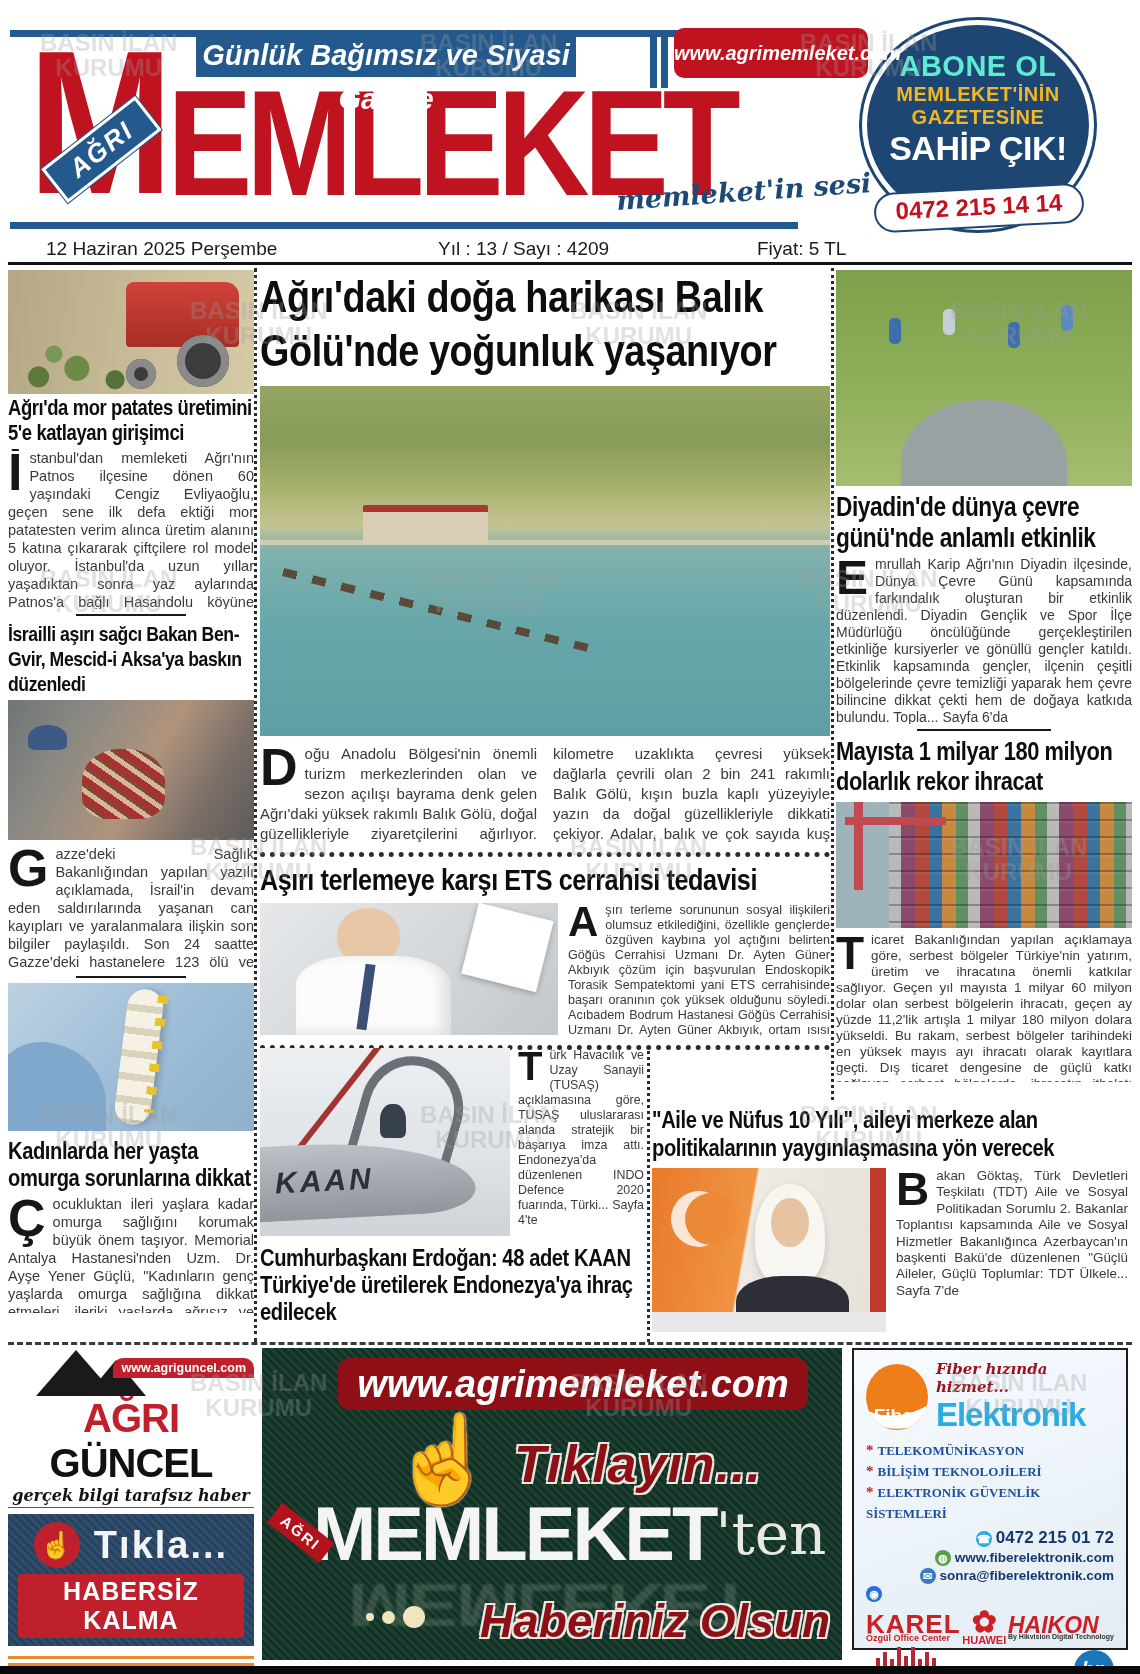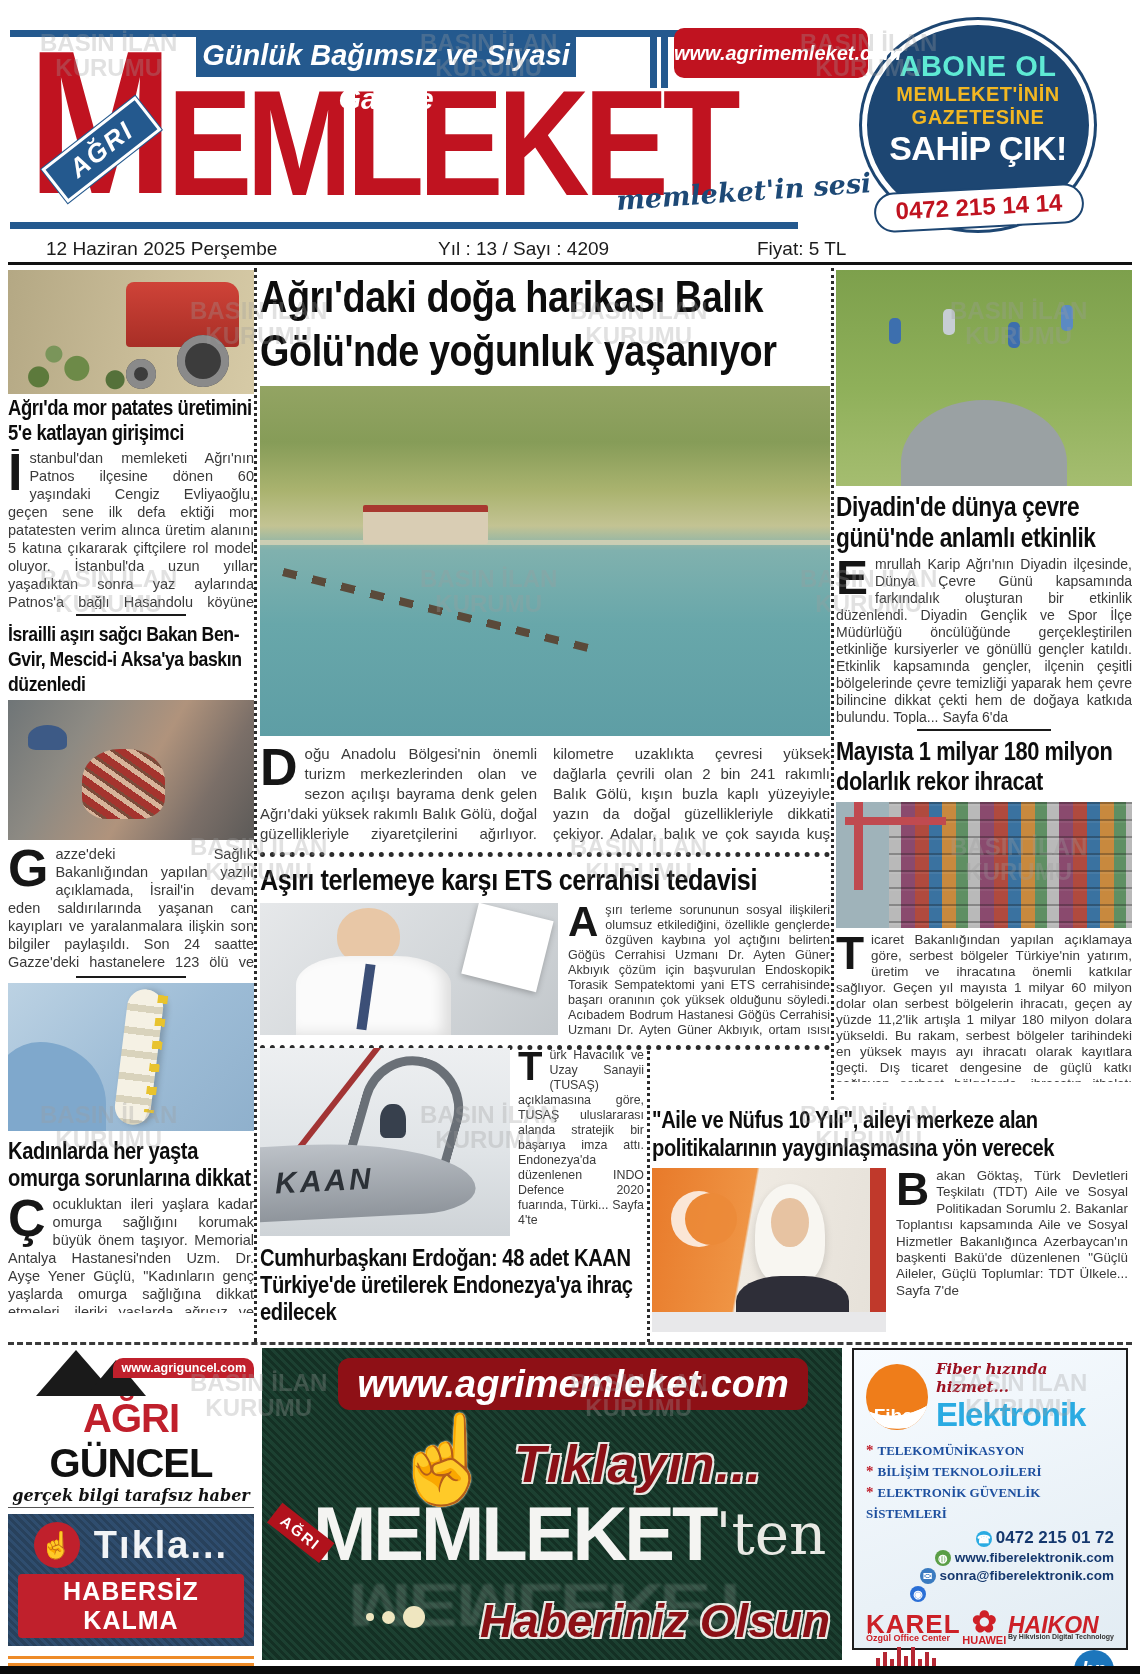--- a/index.html
+++ b/index.html
@@ -333,21 +333,21 @@
       <div>
         <div class="fiber-slogan">Fiber hızında hizmet...</div>
         <div class="fiber-brand2">Elektronik</div>
       </div>
     </div>
     <div id="fiber-services" style="margin-top:6px;">
         <div class="fiber-svc"><span class="ast">*</span>TELEKOMÜNİKASYON</div>
         <div class="fiber-svc"><span class="ast">*</span>BİLİŞİM TEKNOLOJİLERİ</div>
         <div class="fiber-svc"><span class="ast">*</span>ELEKTRONİK GÜVENLİK SİSTEMLERİ</div>
       </div>
-    <div class="fiber-contact" style="margin-top:4px;margin-left:44px;">
+    <div class="fiber-contact" style="margin-top:4px;">
       <div style="font-size:17px;"><span class="ficon">☎</span><span>0472 215 01 72</span></div>
       <div style="font-size:13.5px;margin-top:2px;"><span class="ficon" style="background:#5a9e46;">◍</span><span>www.fiberelektronik.com</span></div>
       <div style="font-size:13.5px;margin-top:2px;"><span class="ficon" style="background:#3a7bc0;">✉</span><span>sonra@fiberelektronik.com</span></div>
       <div style="font-size:13.5px;margin-top:2px;text-align:left;"><span class="ficon" style="background:#2a6fd6;">◉</span></div>
     </div>
     <div class="partner">
       <div class="karel"><span>KAREL</span><small>Özgül Office Center</small></div>
       <div class="hua"><span class="fl">✿</span><span>HUAWEI</span></div>
       <div class="haikon"><span>HAIKON</span><small>By Hikvision Digital Technology</small></div>
       <div class="cisco">

